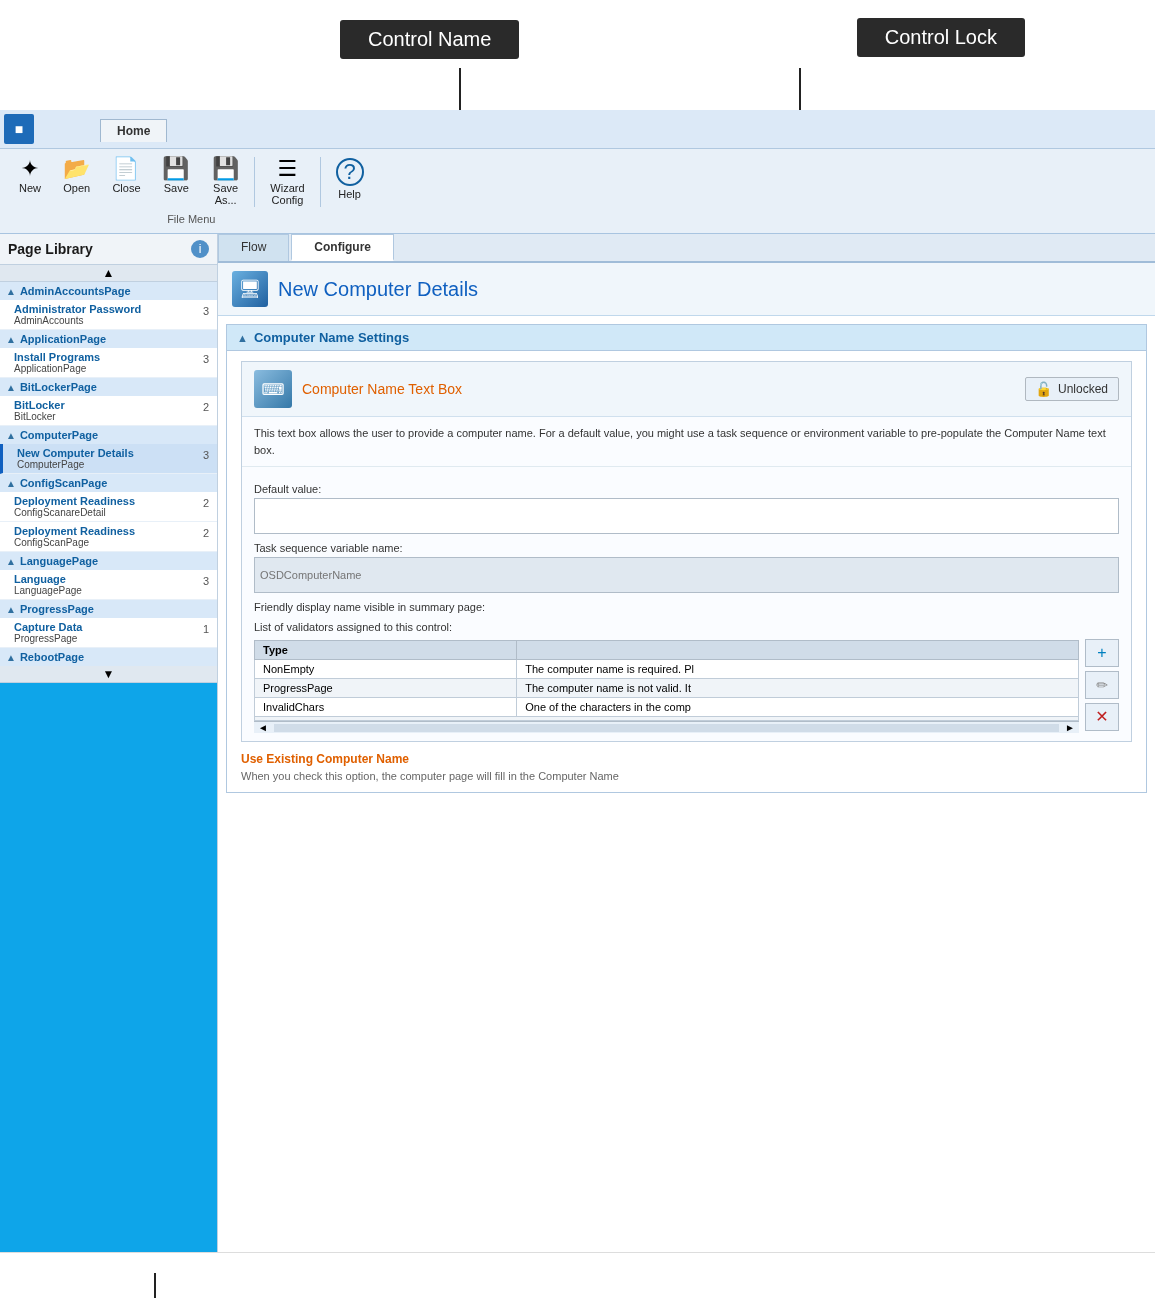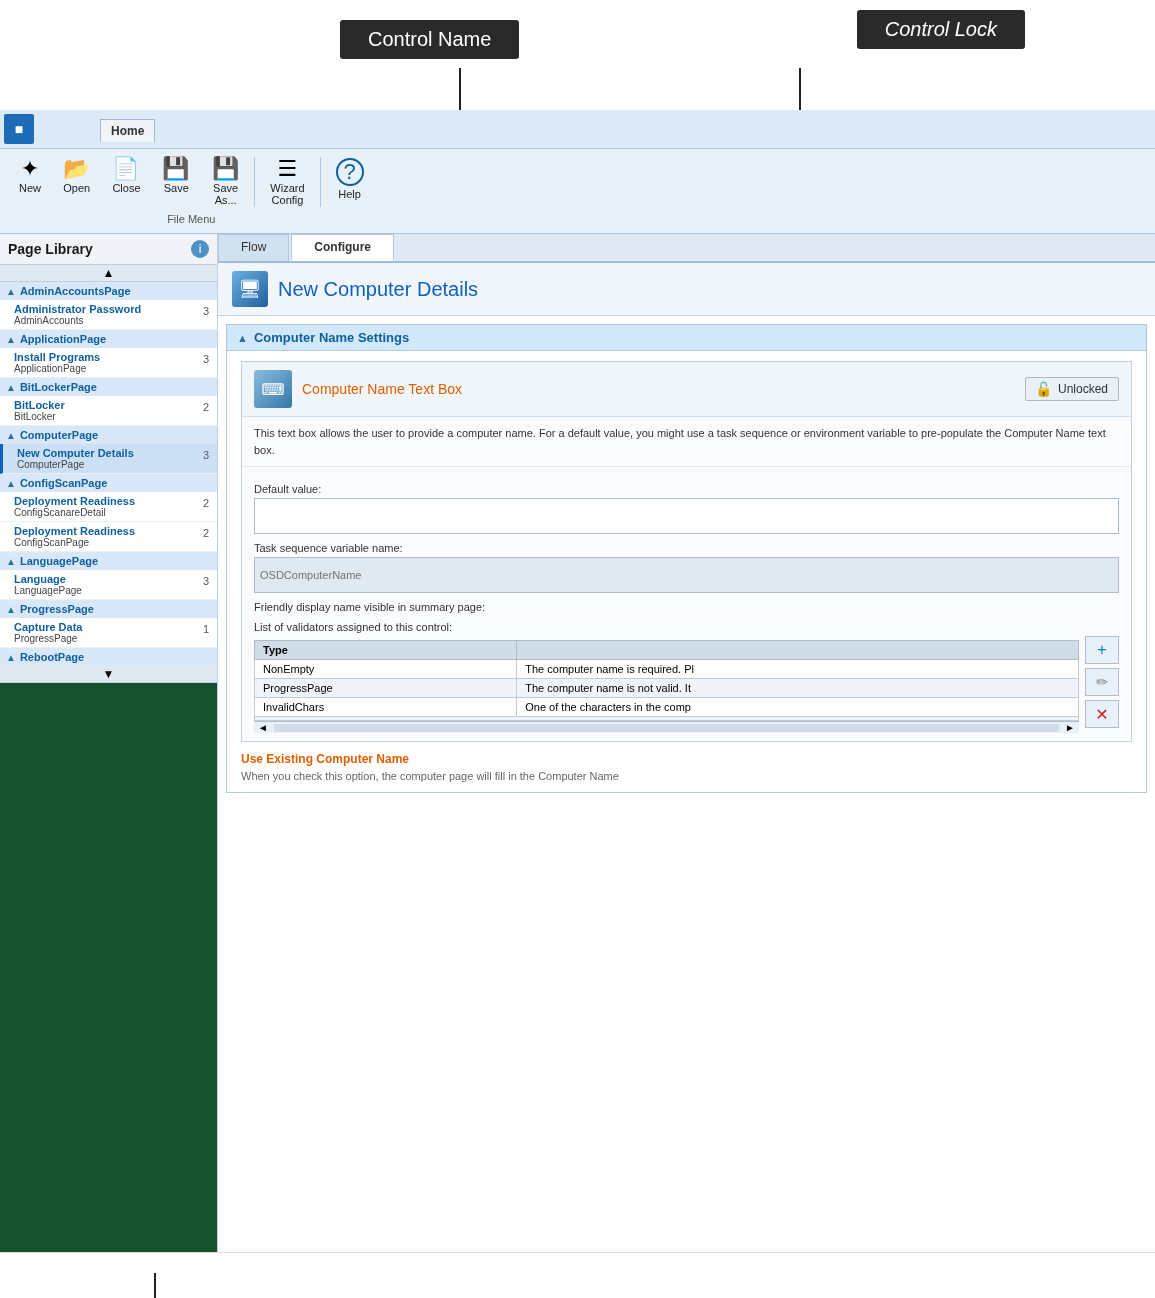--- a/index.html
+++ b/index.html
@@ -17,34 +17,34 @@
     .annotation-box {
       background: #2a2a2a;
       color: #fff;
       font-size: 20px;
       font-weight: 500;
       padding: 8px 28px;
       border-radius: 3px;
       position: absolute;
     }
     .annotation-control-name { left: 340px; top: 20px; }
-    .annotation-control-lock { right: 130px; top: 10px; font-style: italic; }
+    .annotation-control-lock { right: 130px; top: 18px; }
 
     
     .ribbon-area {
       background: #dce9f7;
       border-bottom: 1px solid #a8c4e0;
     }
     .ribbon-tabs {
       display: flex;
       background: #dce9f7;
       padding: 2px 0 0 60px;
     }
     .ribbon-tab {
-      padding: 4px 10px;
+      padding: 4px 16px;
       background: #ccdff0;
       border: 1px solid #a0b8d0;
       border-bottom: none;
       font-size: 12px;
       color: #333;
       cursor: pointer;
       margin-right: 2px;
     }
     .ribbon-tab.active {
       background: #f0f4f8;
@@ -118,21 +118,21 @@
 
     
     .main-layout {
       display: flex;
       height: calc(1298px - 170px - 110px);
     }
 
     
     .sidebar {
       width: 218px;
-      background: #14532d;
+      background: #0ea5e9;
       border-right: 1px solid #c0d0e0;
       overflow-y: auto;
       flex-shrink: 0;
     }
     .sidebar-header {
       display: flex;
       align-items: center;
       padding: 6px 8px;
       background: #f0f4f8;
       border-bottom: 1px solid #c0d0e0;
@@ -388,21 +388,21 @@
       border: 1px solid #c0ccd8;
       padding: 3px 8px;
       font-size: 11px;
       background: #fff;
     }
     .validators-table tr:nth-child(even) td { background: #f0f4f8; }
 
     .validators-wrapper {
       display: flex;
       gap: 6px;
-      align-items: flex-start;
+      align-items: center;
     }
     .validators-buttons {
       display: flex;
       flex-direction: column;
       gap: 4px;
     }
     .validator-btn {
       width: 34px;
       height: 28px;
       border: 1px solid #b0bcc8;

